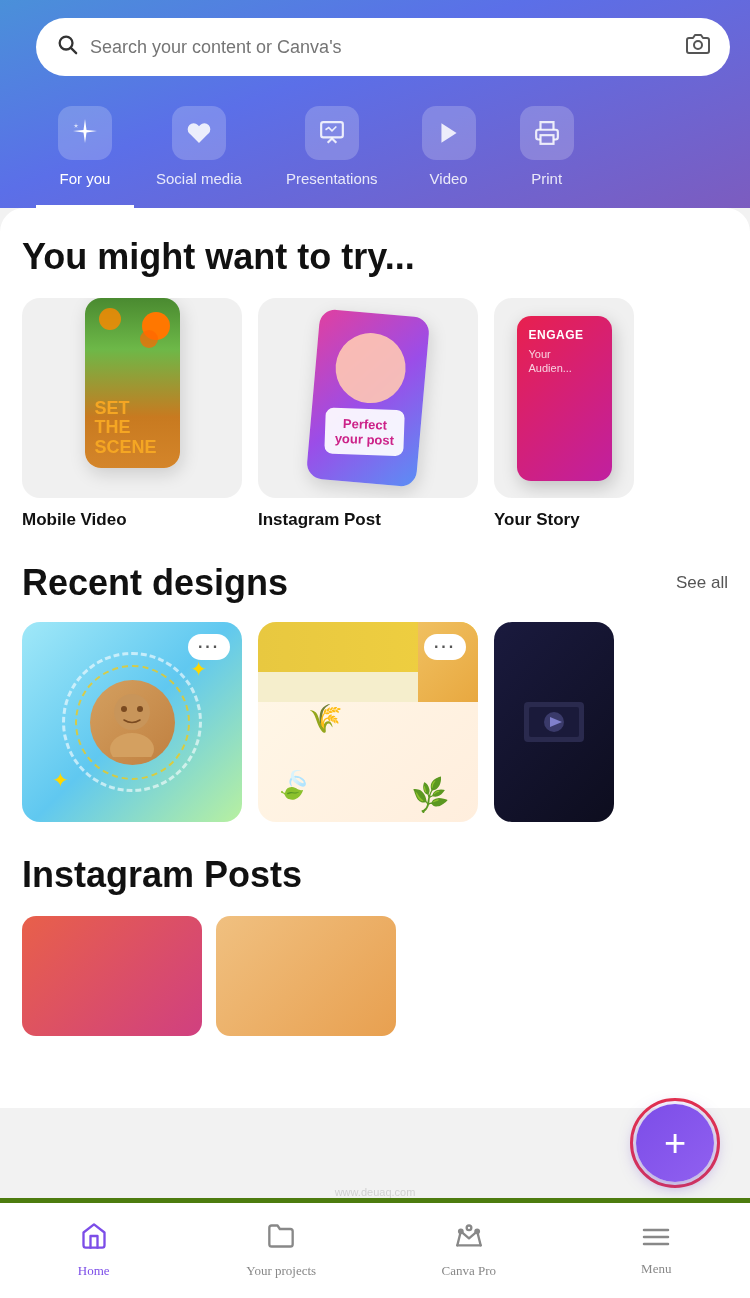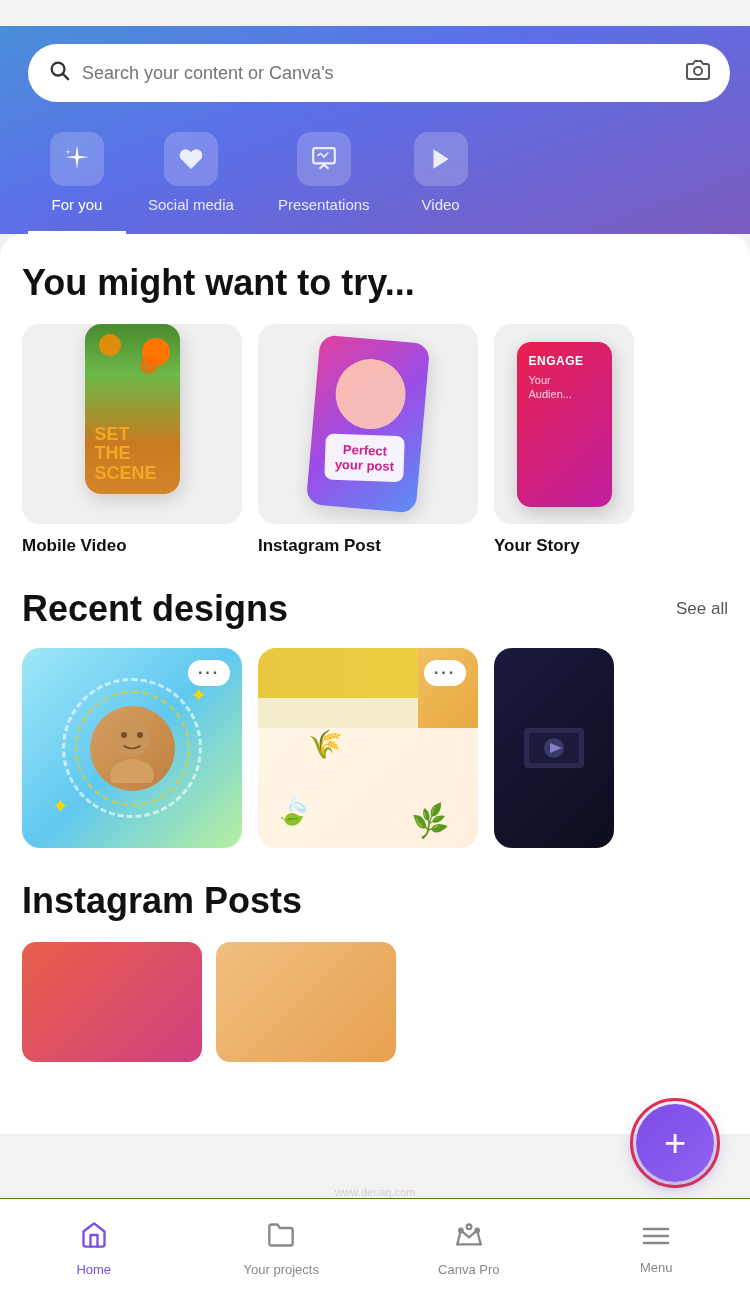--- a/index.html
+++ b/index.html
@@ -8,22 +8,21 @@
       width: 750px;
       min-height: 1298px;
       font-family: -apple-system, BlinkMacSystemFont, 'Segoe UI', sans-serif;
       background: #f2f2f2;
       overflow-x: hidden;
     }
 
     
     .header {
       background: linear-gradient(160deg, #4a90d9 0%, #5b6fe8 40%, #7c5cbf 100%);
-      padding: 18px 20px 0 28px;
-      margin-top: 26px;
+      padding: 18px 20px 0 36px;
     }
 
     .search-bar {
       background: white;
       border-radius: 30px;
       display: flex;
       align-items: center;
       padding: 14px 20px;
       gap: 12px;
       margin-bottom: 30px;
@@ -356,22 +355,23 @@
 
     
     .bottom-nav {
       position: fixed;
       bottom: 0;
       left: 0;
       width: 750px;
       height: 100px;
       background: white;
       display: flex;
-      border-top: 1px solid #4d7c0f;
+      border-top: 5px solid #4d7c0f;
       z-index: 200;
+      font-family: Liberation Serif, serif;
     }
 
     .nav-item {
       flex: 1;
       display: flex;
       flex-direction: column;
       align-items: center;
       justify-content: center;
       gap: 6px;
       cursor: pointer;
@@ -457,20 +457,30 @@
 
     <div class="category-tab">
       <div class="tab-icon">
         <svg width="26" height="26" viewBox="0 0 24 24" fill="rgba(255,255,255,0.85)">
           <polygon points="5 3 19 12 5 21 5 3"></polygon>
         </svg>
       </div>
       <span class="tab-label">Video</span>
     </div>
 
+    <div class="category-tab">
+      <div class="tab-icon">
+        <svg width="26" height="26" viewBox="0 0 24 24" fill="none" stroke="rgba(255,255,255,0.85)" stroke-width="2">
+          <polyline points="6 9 6 2 18 2 18 9"></polyline>
+          <path d="M6 18H4a2 2 0 0 1-2-2v-5a2 2 0 0 1 2-2h16a2 2 0 0 1 2 2v5a2 2 0 0 1-2 2h-2"></path>
+          <rect x="6" y="14" width="12" height="8"></rect>
+        </svg>
+      </div>
+      <span class="tab-label">Print</span>
+    </div>
 
   </div>
 </div>
 
 <div class="main-content">
 
   <div>
     <h2 class="section-title">You might want to try...</h2>
 
     <div class="try-cards">

